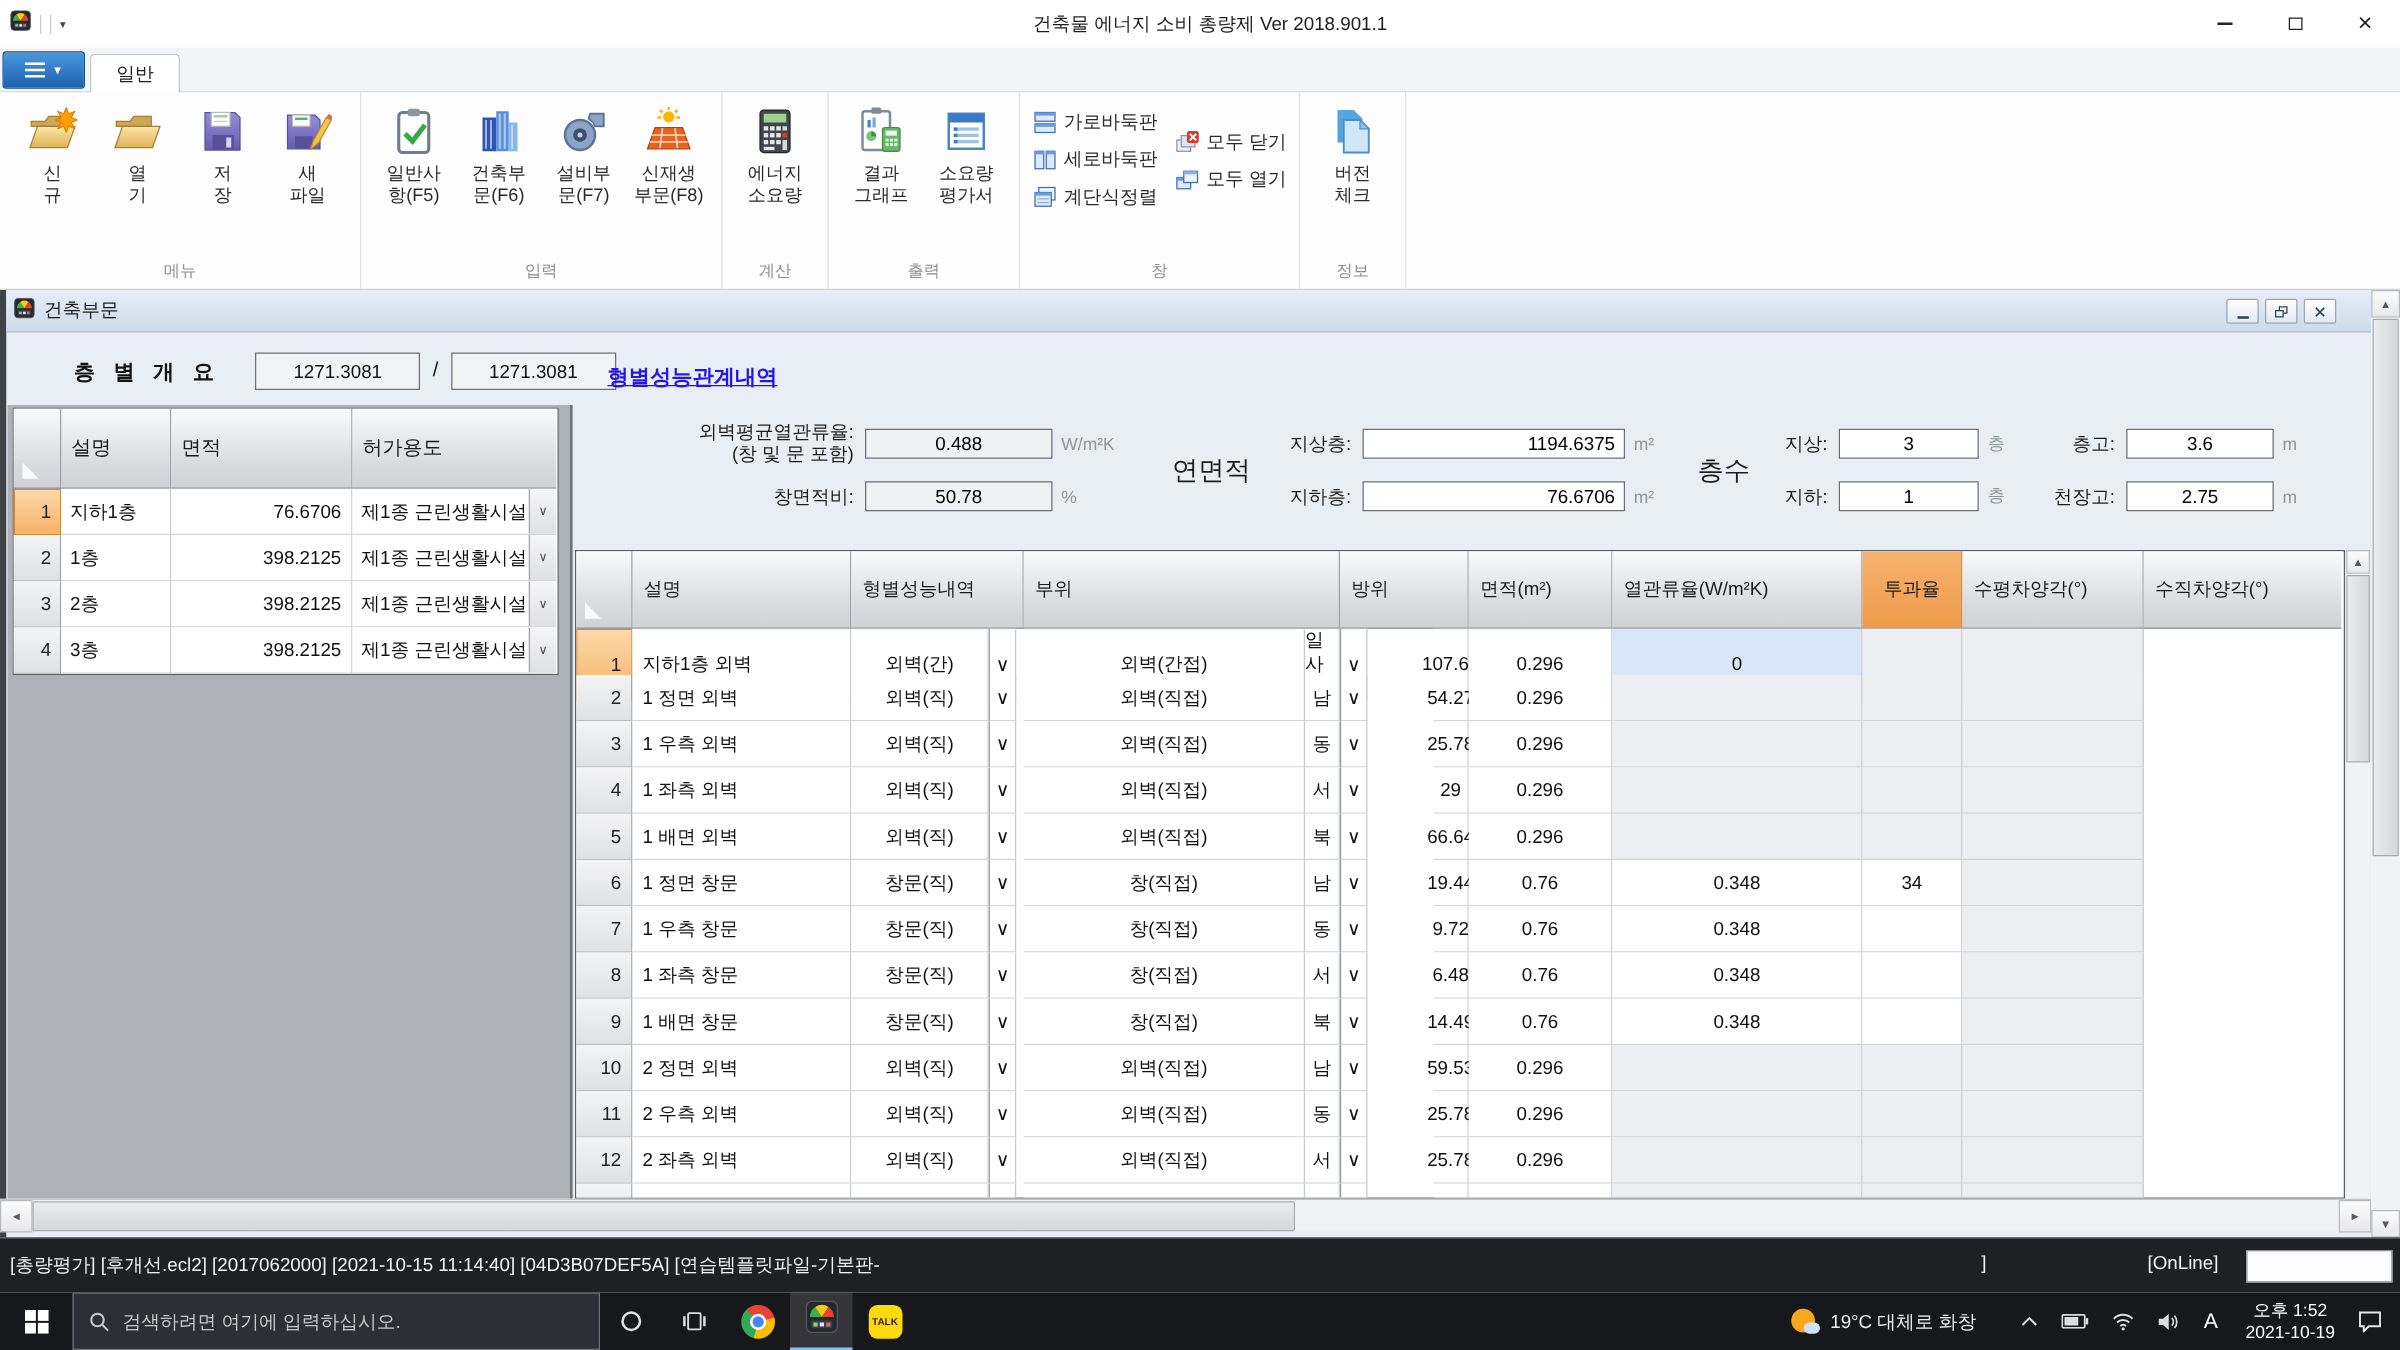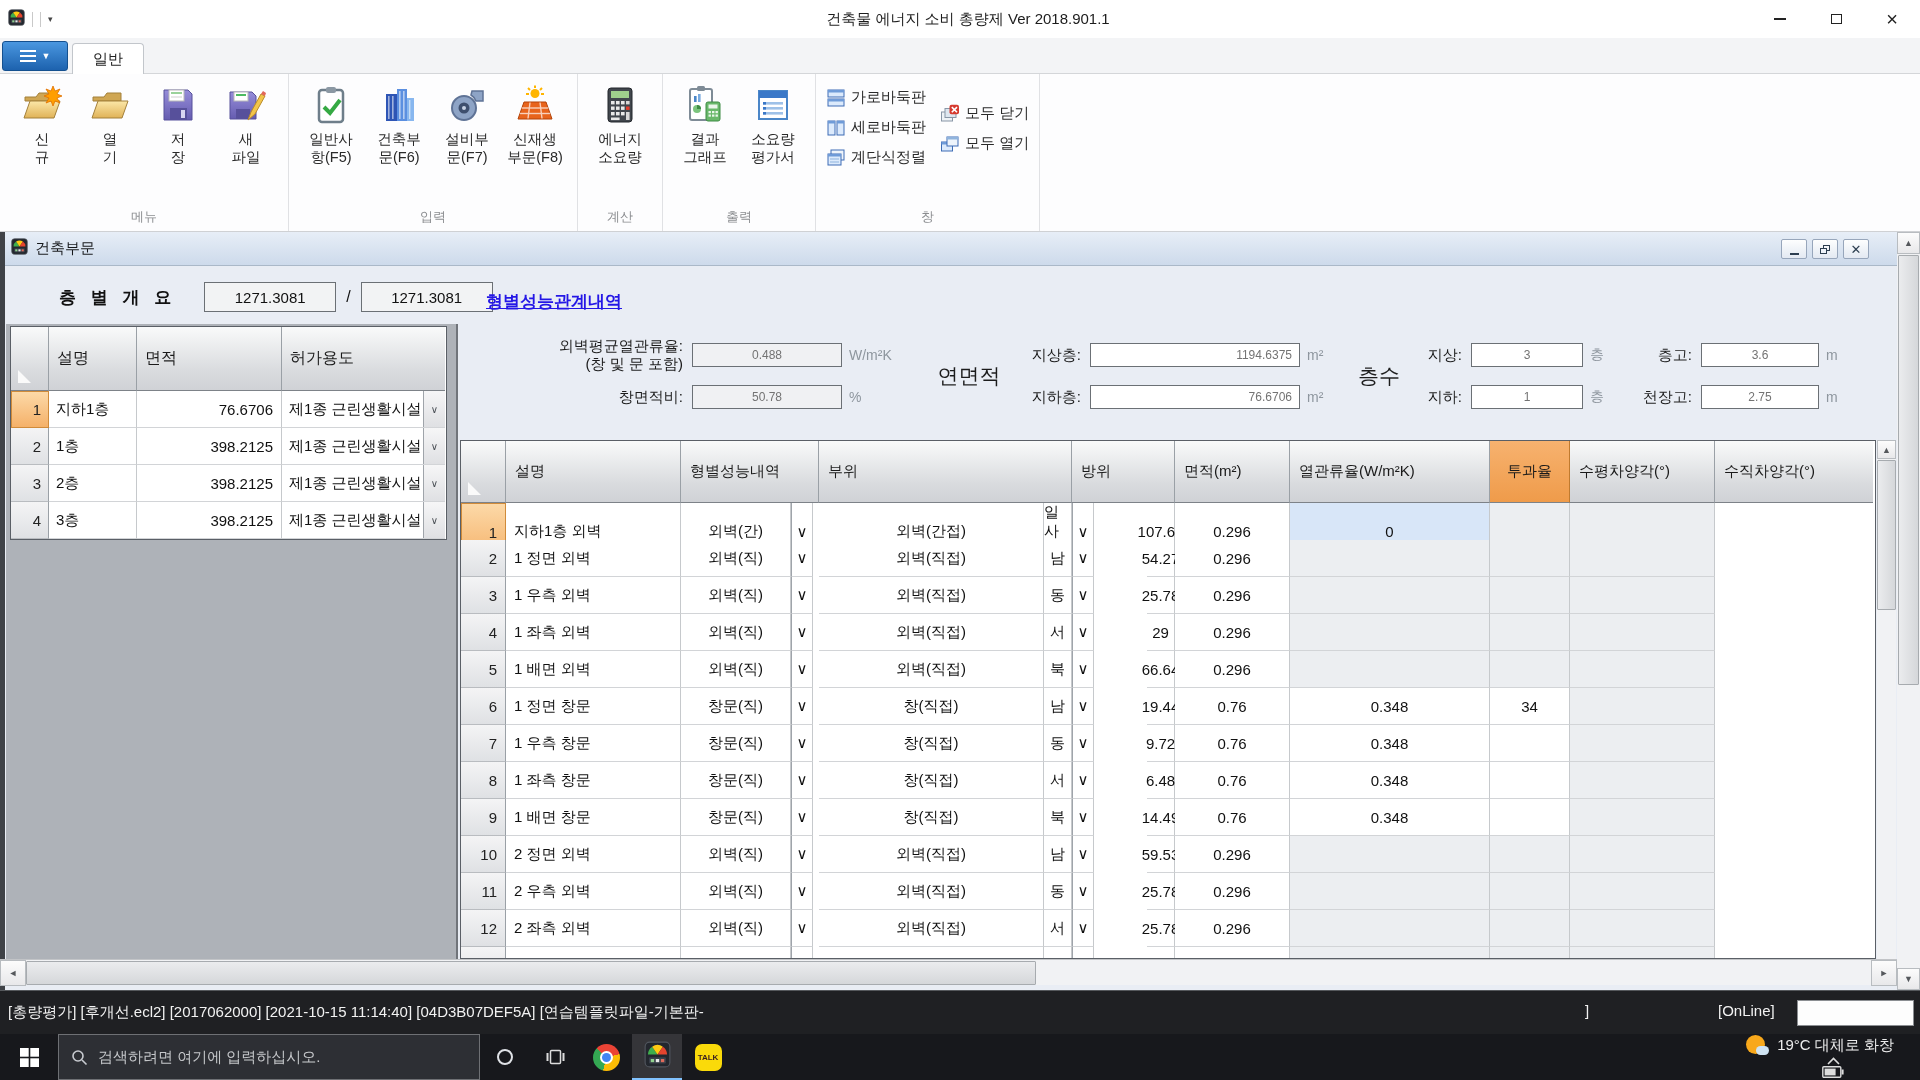--- a/index.html
+++ b/index.html
@@ -98,21 +98,21 @@
     border-bottom:13px solid #fafafa; border-right:13px solid transparent; }
 
   
   #fields { position:absolute; left:470px; top:102px; display:grid;
     grid-template-columns:222px 150px 88px 78px 82px 210px 45px 68px 58px 112px 38px 80px 118px 30px;
     grid-template-rows:42px 42px; align-items:center; }
   .flabel { text-align:right; padding-right:9px; font-size:15px; color:#1c1c1c; white-space:nowrap; }
   .flabel.two { line-height:18px; }
   .fbig { text-align:center; font-size:21px; color:#1c1c1c; grid-row:1/3; }
   .ffield { height:24px; border:1px solid #6b7075; background:#fff; display:flex; align-items:center;
-    justify-content:center; font-size:12px; color:#737373; width:100%; }
+    justify-content:center; font-size:15px; color:#000000; width:100%; }
   .ffield.ro { background:#f0f1f3; }
   .ffield.rt { justify-content:flex-end; padding-right:7px; }
   .funit { padding-left:7px; font-size:14px; color:#8e969e; white-space:nowrap; }
 
   
   #maintable { position:absolute; left:460px; top:208px; width:1416px; height:519px; overflow:hidden;
     border:1px solid #5a5f66; background:#fff; }
   .mt-header { display:grid; grid-template-columns:45px 175px 138px 253px 103px 115px 200px 80px 145px 158px; height:62px; }
   .mt-h { background:linear-gradient(#f9fafa,#d9dbde 70%,#d0d2d6); border-right:1px solid #9aa0a6;
     border-bottom:1px solid #7d8288; display:flex; align-items:center; padding-left:9px;
@@ -166,21 +166,21 @@
   #tb-taskview { width:50px; }
   #tb-chrome { width:52px; }
   .chrome { position:relative; width:27px; height:27px; border-radius:50%;
     background:conic-gradient(from -45deg,#ea4335 0 120deg,#fbbc05 120deg 240deg,#34a853 240deg 360deg); }
   .chrome i { position:absolute; left:7px; top:7px; width:13px; height:13px; background:#fff; border-radius:50%; }
   .chrome i b { position:absolute; left:2px; top:2px; width:9px; height:9px; background:#4285f4; border-radius:50%; display:block; }
   #tb-app { width:50px; background:rgba(255,255,255,0.13); border-bottom:2px solid #82c3ff; }
   #tb-kakao { width:52px; }
   .kakao { width:27px; height:27px; background:#fada0a; border-radius:7px; display:flex; align-items:center; justify-content:center;
     font-size:8px; font-weight:bold; color:#381e1f; }
-  #tb-right { position:absolute; right:0; top:0; height:46px; display:flex; align-items:center;flex-direction:column; }
+  #tb-right { position:absolute; right:0; top:0; height:46px; display:flex; align-items:center; }
   #tb-weather { display:flex; align-items:center; gap:9px; margin-right:26px; }
   .wicon { position:relative; width:22px; height:22px; }
   .wicon .sun { position:absolute; left:0; top:1px; width:19px; height:19px; border-radius:50%; background:#f8a81b; }
   .wicon .cloud { position:absolute; right:-1px; bottom:1px; width:13px; height:9px; border-radius:6px; background:#cfe3f2; }
   #tb-weather span { font-size:15px; color:#ececec; }
   .trayitem { margin:0 9px; display:flex; align-items:center; color:#ddd; }
   #tb-ime { font-size:17px; color:#fff; margin:0 10px; }
   #tb-clock { text-align:center; font-size:14px; color:#fff; line-height:17px; margin:0 12px; }
   #tb-action { margin:0 14px 0 6px; }
 </style>
@@ -531,20 +531,38 @@
                     <rect x="1.5" y="8" width="11" height="2.5" fill="#6f9bd8"></rect>
                     <rect x="7" y="3" width="11" height="9" fill="#eef4fb" stroke="#3e6db5"></rect>
                     <rect x="7" y="3" width="11" height="2.5" fill="#8fb3dd"></rect>
                   </svg>
                 </span>
                 <span class="rslab">모두 열기</span>
               </div>
             </div>
           </div>
           <div class="rgrouplabel">창</div>
+        </div>
+        <div class="rgroup">
+          <div class="rbtns">
+            <div class="rbtn">
+              <div class="ricon">
+                <svg width="40" height="40" viewBox="0 0 40 40">
+                  <path d="M8 3 h13 l7 7 v19 H8 Z" fill="#57a4dd"></path>
+                  <path d="M13 11 h13 l7 7 v19 H13 Z" fill="#cfe7f9" stroke="#4a90c8" stroke-width="1.5"></path>
+                  <path d="M26 11 v7 h7 Z" fill="#8fc3e8" stroke="#4a90c8"></path>
+                </svg>
+              </div>
+              <div class="rlab">
+                <div>버전</div>
+                <div>체크</div>
+              </div>
+            </div>
+          </div>
+          <div class="rgrouplabel">정보</div>
         </div>
       </div>
   </div>
 
   <div id="mdi">
     <div id="mdi-left-edge"></div>
     <div id="childbar">
       <span class="appicon-slot"><svg width="17" height="17" viewBox="0 0 24 24">
             <rect x="1" y="1" width="22" height="22" rx="4" fill="#23272e" stroke="#51565e"></rect>
             <path d="M12 12 L3.5 12 A8.5 8.5 0 0 1 7.2 5 Z" fill="#3fae4c"></path>

